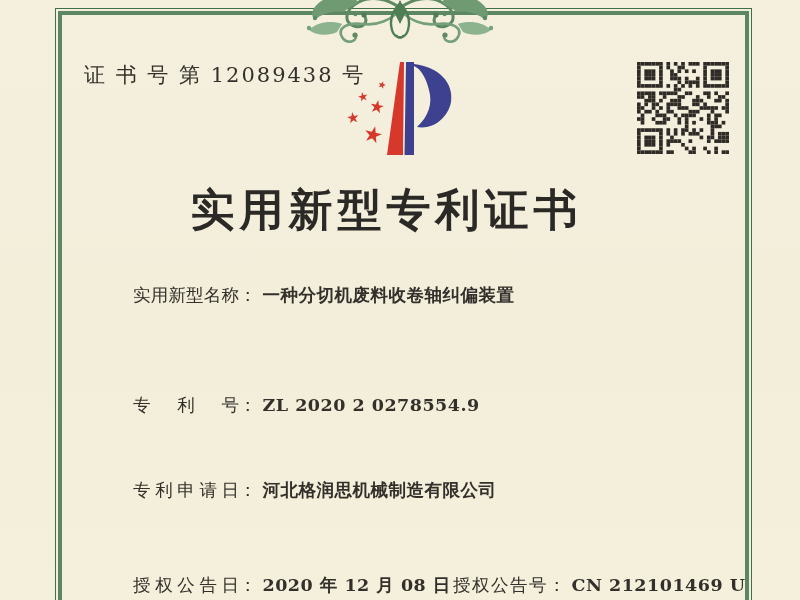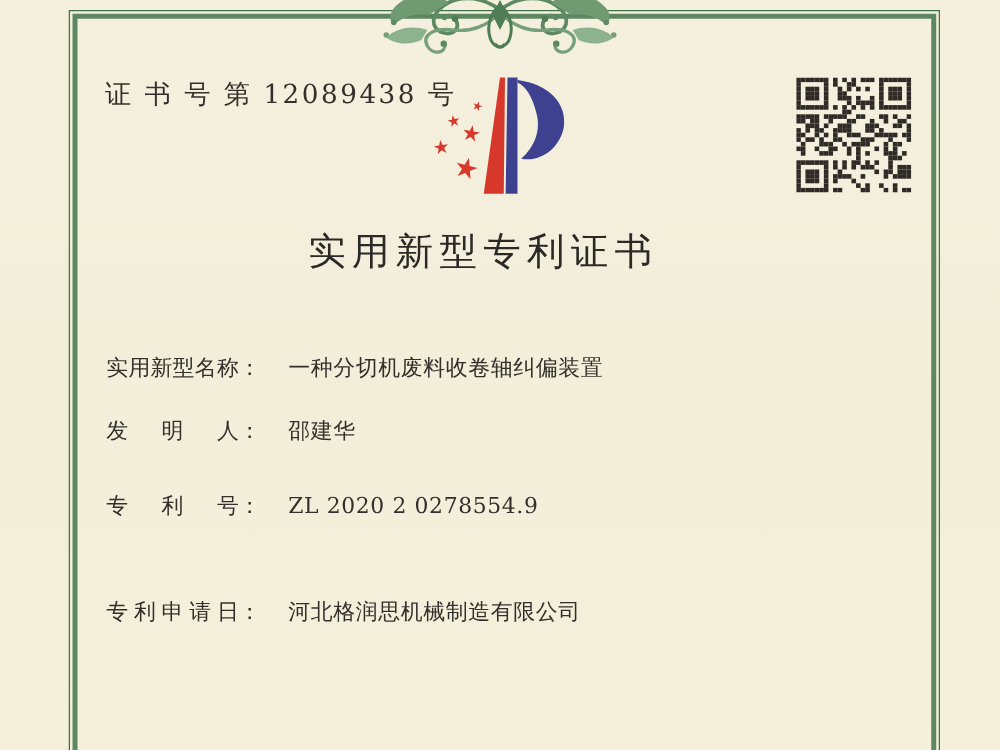--- a/index.html
+++ b/index.html
@@ -22,32 +22,32 @@
   }
   .ornament{position:absolute;left:285px;top:-6px;width:230px;height:52px;}
   .certno{
     position:absolute;left:84px;top:61px;
     font-size:21px;letter-spacing:2px;color:#33302b;white-space:pre;
   }
   .logo{position:absolute;left:333px;top:52px;width:130px;height:108px;}
   .qr{position:absolute;left:637px;top:62px;width:92px;height:92px;}
   .title{
     position:absolute;left:0;top:181px;width:768px;text-align:center;
-    font-size:30px;font-weight:normal;letter-spacing:5px;text-indent:5px;color:#2b2926;
+    font-size:44px;font-weight:bold;letter-spacing:5px;text-indent:5px;color:#2b2926;
   }
   .row{
     position:absolute;left:85px;height:24px;line-height:24px;
     font-size:17.5px;color:#33302b;white-space:nowrap;
   }
   .lab{
     display:inline-block;width:106px;vertical-align:top;
-    text-align:justify;text-align-last:justify;
+    text-align:justify;text-align-last:justify;margin-left:48px;
   }
   .colon{display:inline-block;vertical-align:top;}
-  .val{display:inline-block;vertical-align:top;margin-left:22px;letter-spacing:0.5px;}
+  .val{display:inline-block;vertical-align:top;margin-left:6px;letter-spacing:0.5px;font-weight:bold;}
   .rgroup{position:absolute;left:320px;top:0;white-space:nowrap;}
   .rgroup .lab{width:auto;text-align-last:auto;letter-spacing:1.5px;}
 </style>
 </head>
 <body>
 
 <div class="paper">
 
   <div class="frame">
     <div class="frame-inner"></div>
@@ -389,24 +389,27 @@
       <rect x="77.28" y="88.32" width="3.68" height="3.68"></rect>
       <rect x="84.64" y="88.32" width="3.68" height="3.68"></rect>
       <rect x="88.32" y="88.32" width="3.68" height="3.68"></rect>
     </svg>
 
   <div class="title">实用新型专利证书</div>
 
   <div class="row" style="top:283px">
     <span class="lab">实用新型名称</span><span class="colon">：</span><span class="val">一种分切机废料收卷轴纠偏装置</span>
   </div>
-  <div class="row" style="top:333px">
-    <span class="lab">发明人</span><span class="colon">：</span><span class="val">邵建华</span>
-  </div>
   <div class="row" style="top:393px">
     <span class="lab">专利号</span><span class="colon">：</span><span class="val">ZL 2020 2 0278554.9</span>
   </div>
   <div class="row" style="top:478px">
     <span class="lab">专利申请日</span><span class="colon">：</span><span class="val">河北格润思机械制造有限公司</span>
   </div>
 
+  <div class="row" style="top:573px">
+    <span class="lab">授权公告日</span><span class="colon">：</span><span class="val">2020 年 12 月 08 日</span>
+    <span class="rgroup">
+      <span class="lab">授权公告号</span><span class="colon">：</span><span class="val">CN 212101469 U</span>
+    </span>
+  </div>
 
 </div>
 
 </body></html>

